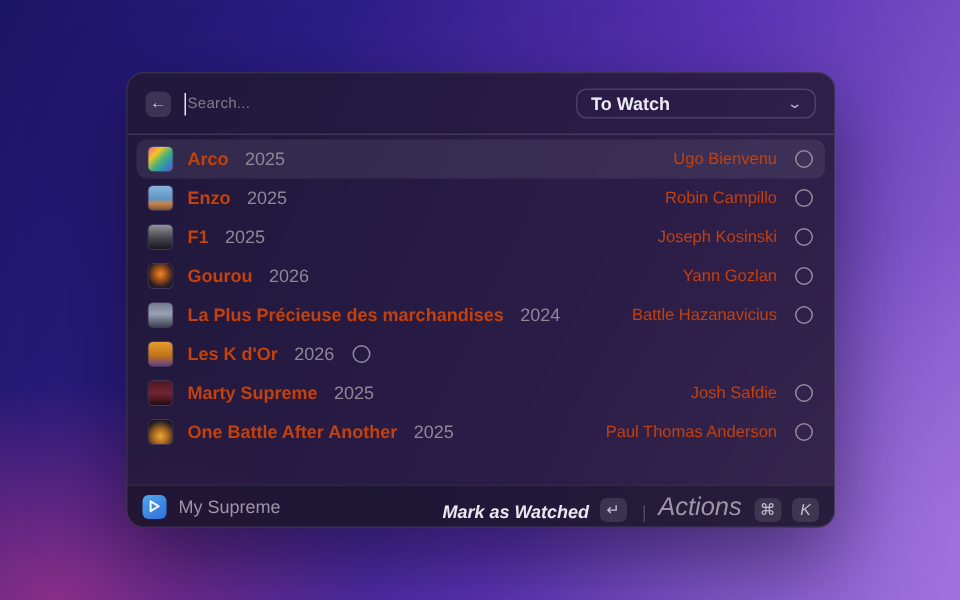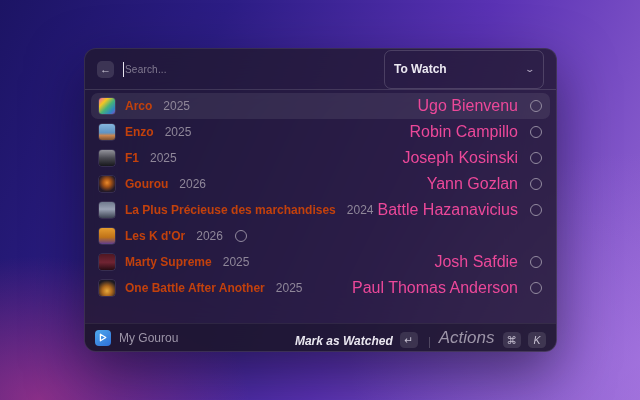--- a/index.html
+++ b/index.html
@@ -30,38 +30,38 @@
   .back-btn {
     width: 17px; height: 17px; border-radius: 5px;
     background: rgba(255,255,255,0.12);
     color: #cfcad9; font-size: 11px; line-height: 17px; text-align: center;
     flex: 0 0 auto; cursor: default;
   }
   .search-wrap { display: flex; align-items: center; margin-left: 9px; flex: 1 1 auto; }
   .caret { width: 1px; height: 15px; background: #e8e5ef; margin-right: 1px; }
   .search-placeholder { color: #837b92; font-size: 10px; letter-spacing: 0.2px; }
   .dropdown {
-    margin-left: auto; height: 39px; min-width: 160px;
+    margin-left: auto; height: 20px; min-width: 160px;
     border: 1px solid rgba(255,255,255,0.16); border-radius: 7px;
     display: flex; align-items: center; padding: 0 9px;
     color: #ece9f2; font-size: 12px; font-weight: 600;
   }
   .dropdown .chevron { margin-left: auto; color: #a89fb8; font-size: 9px; transform: scaleX(1.4); }
   .divider { height: 1px; background: rgba(255,255,255,0.13); flex: 0 0 1px; }
   
   .list { flex: 1 1 auto; padding: 3px 6px; overflow: hidden; }
   .row {
     height: 26px; display: flex; align-items: center;
     padding: 0 8px; border-radius: 7px;
   }
   .row.selected { background: rgba(255,255,255,0.08); }
   .poster { width: 16px; height: 16px; border-radius: 3px; flex: 0 0 16px; box-shadow: 0 0 0 0.5px rgba(255,255,255,0.18); }
   .title { color: #c2410c; font-size: 12px; font-weight: 700; margin-left: 10px; white-space: nowrap; }
   .year { color: #8f8799; font-size: 12px; margin-left: 11px; }
-  .director { color: #ec4899; font-size: 16px; margin-left: auto; white-space: nowrap; }
+  .director { color: #c2410c; font-size: 11px; margin-left: auto; white-space: nowrap; }
   .check-circle {
     width: 12px; height: 12px; border-radius: 50%;
     border: 1.5px solid #938b9f; margin-left: 12px; flex: 0 0 auto;
   }
   
   .footer {
     height: 28px; flex: 0 0 28px; display: flex; align-items: center;
     padding: 0 10px;
     background: rgba(18,13,28,0.35);
     border-top: 1px solid rgba(255,255,255,0.07);
@@ -163,21 +163,21 @@
       <div class="check-circle"></div>
     </div>
     </div>
 
   <div class="footer">
     <div class="app-icon">
       <svg width="8" height="9" viewBox="0 0 8 9">
         <path d="M1.4 1.2 L6.8 4.5 L1.4 7.8 Z" fill="none" stroke="#ffffff" stroke-width="1.3" stroke-linejoin="round"></path>
       </svg>
     </div>
-    <span class="app-name">My Gourou</span>
+    <span class="app-name">My Supreme</span>
     <div class="footer-right">
       <span class="primary-action">Mark as Watched</span>
       <span class="key-badge">↵</span>
       <div class="vsep"></div>
       <span class="actions-label">Actions</span>
       <span class="key-badge">⌘</span>
       <span class="key-badge">K</span>
     </div>
   </div>
 

